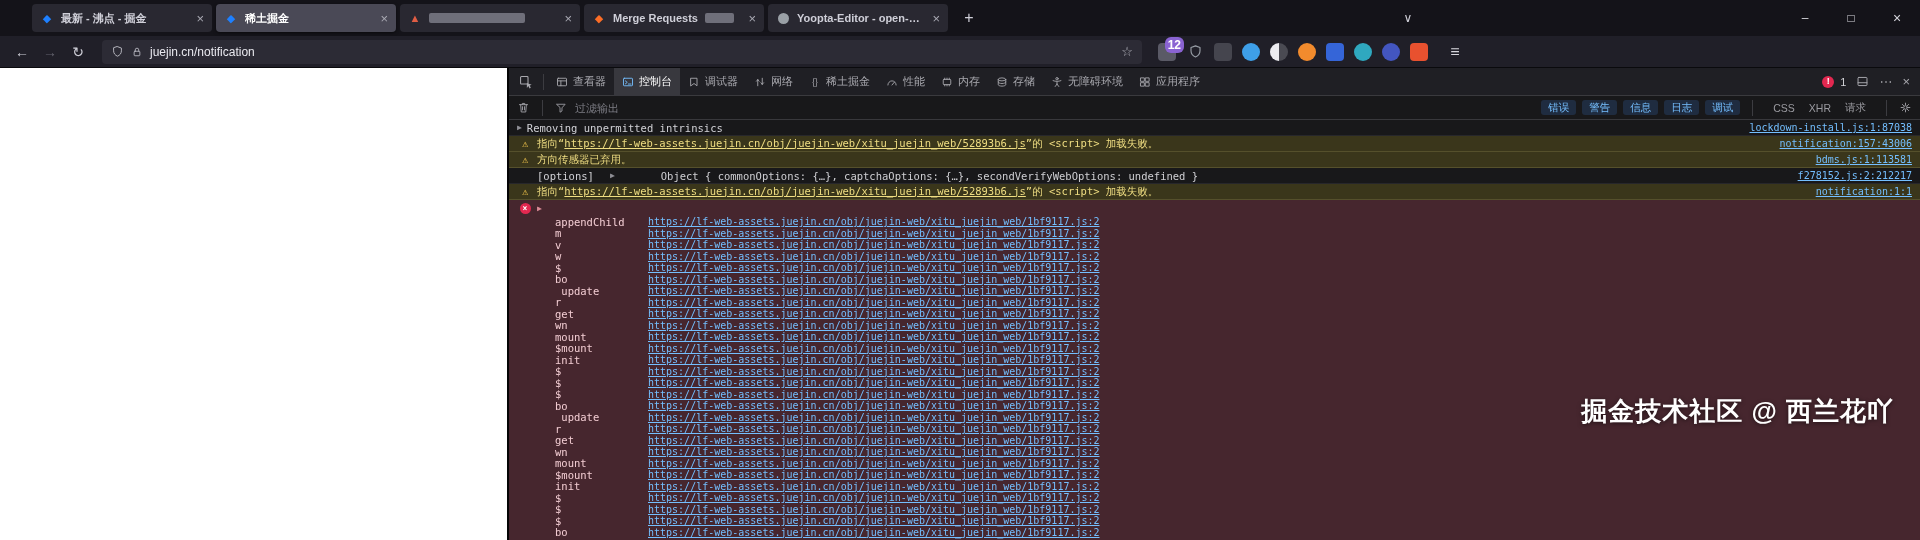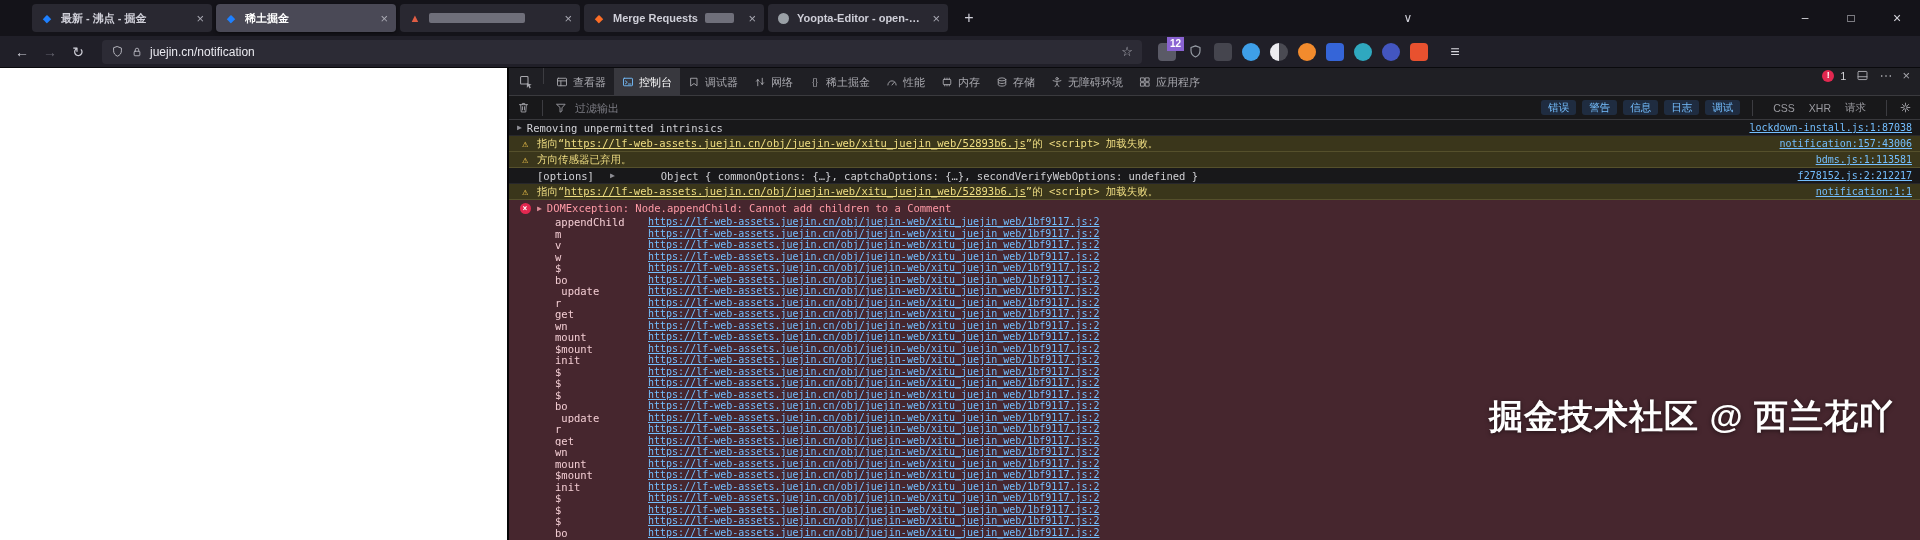--- a/index.html
+++ b/index.html
@@ -37,32 +37,32 @@
              justify-content:center; color:#cfcfd8; font-size:14px; border-radius:4px; }
   .nav-btn.fwd { color:#63636d; }
   .urlbar { height:24px; width:1040px; margin-left:10px; background:#2c2b35;
             border-radius:4px; display:flex; align-items:center; padding:0 9px; gap:7px; }
   .urlbar svg { flex:none; }
   .url-text { color:#e8e8ee; font-size:12px; }
   .url-star { margin-left:auto; color:#b4b4bd; font-size:13px; }
   .ext-strip { display:flex; align-items:center; gap:10px; margin-left:16px; }
   .ext { width:18px; height:18px; border-radius:4px; position:relative; flex:none; }
   .ext-badge { position:absolute; top:-6px; right:-8px; background:#8a63d2; color:#fff;
-               font-size:10px; line-height:1; padding:2px 3px; border-radius:0; font-weight:bold; }
+               font-size:12px; line-height:1; padding:2px 3px; border-radius:6px; font-weight:bold; }
   .menu-btn { color:#d6d6dd; font-size:16px; margin-left:14px; width:26px; height:26px;
               display:flex; align-items:center; justify-content:center; }
 
   
   .content { position:absolute; top:68px; left:0; width:1920px; height:472px; display:flex; }
   .page { width:507px; height:100%; background:#fff; }
 
   .devtools { width:1413px; height:100%; background:#18181a; border-left:2px solid #050506;
               display:flex; flex-direction:column; position:relative; color:#d2d2d7; }
   .dt-toolbar { height:28px; flex:none; background:#1f1f24; border-bottom:1px solid #3a3a3e;
-                display:flex; align-items:flex-start; color:#a8a8ae; padding-left:4px; }
+                display:flex; align-items:center; color:#a8a8ae; padding-left:4px; }
   .dt-pick { width:26px; height:28px; display:flex; align-items:center; justify-content:center; }
   .dt-sep { width:1px; height:16px; background:#3c3c41; margin:0 4px; flex:none; }
   .dt-tab { display:flex; align-items:center; gap:5px; padding:0 8px; height:28px; font-size:11px;
             white-space:nowrap; }
   .dt-tab.active { background:#38383e; color:#fff; }
   .dt-tab.active svg { color:#75bfff; }
   .dt-right { margin-left:auto; display:flex; align-items:center; gap:10px; padding-right:10px; }
   .err-dot { width:12px; height:12px; border-radius:50%; background:#e22850; color:#fff;
              font-size:9px; font-weight:bold; display:flex; align-items:center;
              justify-content:center; line-height:1; }
@@ -92,27 +92,27 @@
   .warn-glyph { color:#ffcf4f; }
   .disc { color:#8f8f96; margin-right:5px; font-size:8px; flex:none; }
   .crow.err .disc { color:#d98b97; }
   .msg-link { text-decoration:underline; }
   .obj-label { color:#d2d2d7; }
   .obj-preview { color:#cfcfd3; margin-left:16px; white-space:nowrap; overflow:hidden;padding-left:41px; }
   .errblock { background:#46262e; flex:1; overflow:hidden; }
   .err-dot-icon { width:11px; height:11px; border-radius:50%; background:#e22850; color:#fff;
                   font-size:8px; display:inline-flex; align-items:center; justify-content:center;
                   line-height:1; font-weight:bold; }
-  .stack-row { display:flex; height:11.5px; padding-left:46px;
+  .stack-row { display:flex; align-items:center; height:11.5px; padding-left:46px;
                white-space:nowrap; }
   .stack-name { width:93px; flex:none; color:#f3cdd3; overflow:hidden; }
   .stack-src { color:#74bfff; text-decoration:underline; font-size:10px; }
 
   .watermark { position:absolute; right:26px; top:326px; z-index:5; color:#fff;
-               font-size:34px; font-weight:bold; letter-spacing:1px;
+               font-size:26px; font-weight:bold; letter-spacing:1px;
                text-shadow:0 1px 4px rgba(0,0,0,.55); }
 
   svg.ic { stroke:currentColor; fill:none; stroke-width:1.2; stroke-linecap:round;
            stroke-linejoin:round; }
 </style>
 </head>
 <body>
 
 <div class="screen">
 
@@ -353,21 +353,20 @@
         <div class="crow warn">
           <span class="cicon warn-glyph">⚠</span>
           <span style="white-space:nowrap;overflow:hidden"><span>指向“</span><span class="msg-link">https://lf-web-assets.juejin.cn/obj/juejin-web/xitu_juejin_web/52893b6.js</span><span>”的 &lt;script&gt; 加载失败。</span></span>
           <span class="src">notification:1:1</span>
         </div>
 
         <div class="errblock">
           <div class="crow err">
             <span class="cicon"><span class="err-dot-icon">×</span></span>
             <span class="disc">▶</span>
-            <span>DOMException: Node.appendChild: Cannot add children to a Comment</span>
           </div>
           <div>
               <div class="stack-row">
               <span class="stack-name">appendChild</span>
               <span class="stack-src">https://lf-web-assets.juejin.cn/obj/juejin-web/xitu_juejin_web/1bf9117.js:2</span>
             </div>
               <div class="stack-row">
               <span class="stack-name">m</span>
               <span class="stack-src">https://lf-web-assets.juejin.cn/obj/juejin-web/xitu_juejin_web/1bf9117.js:2</span>
             </div>

